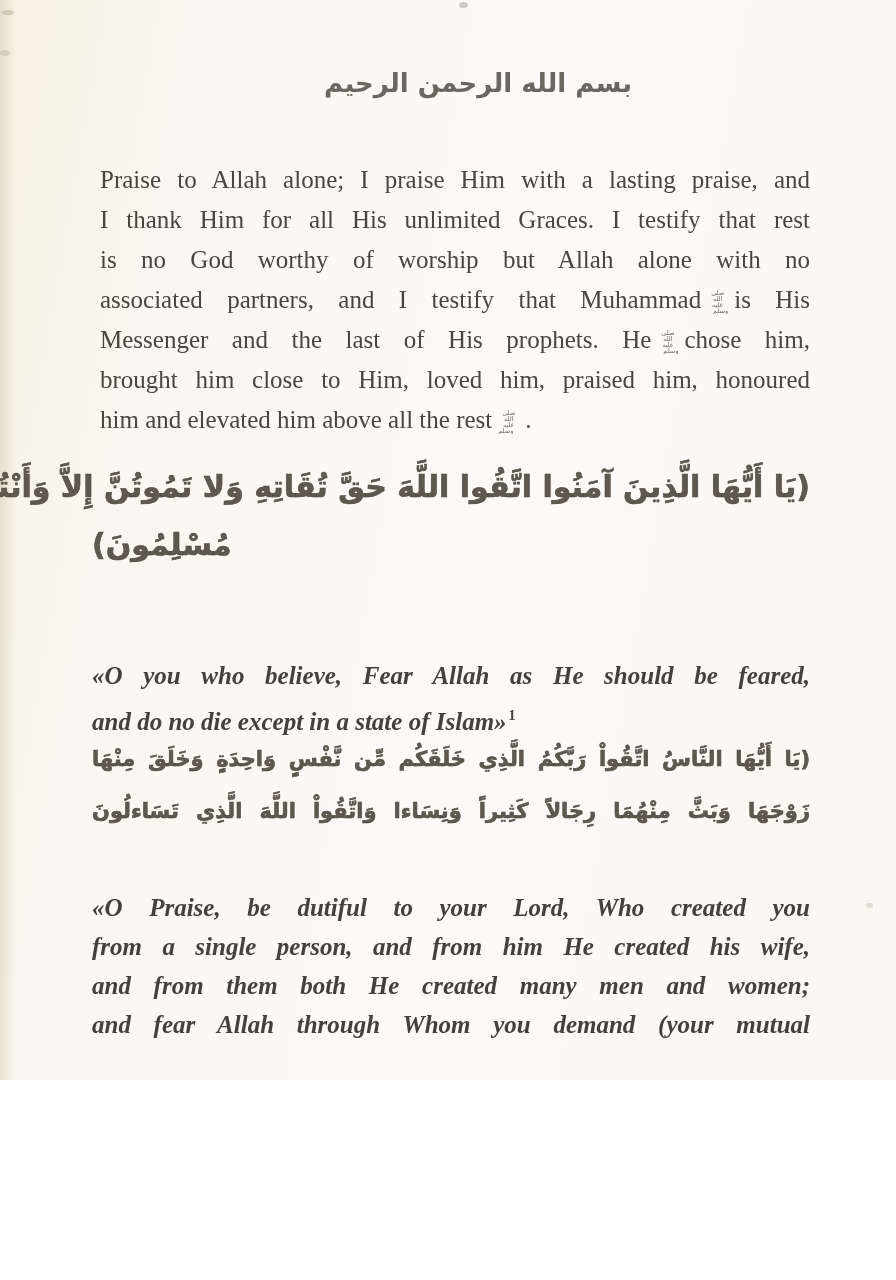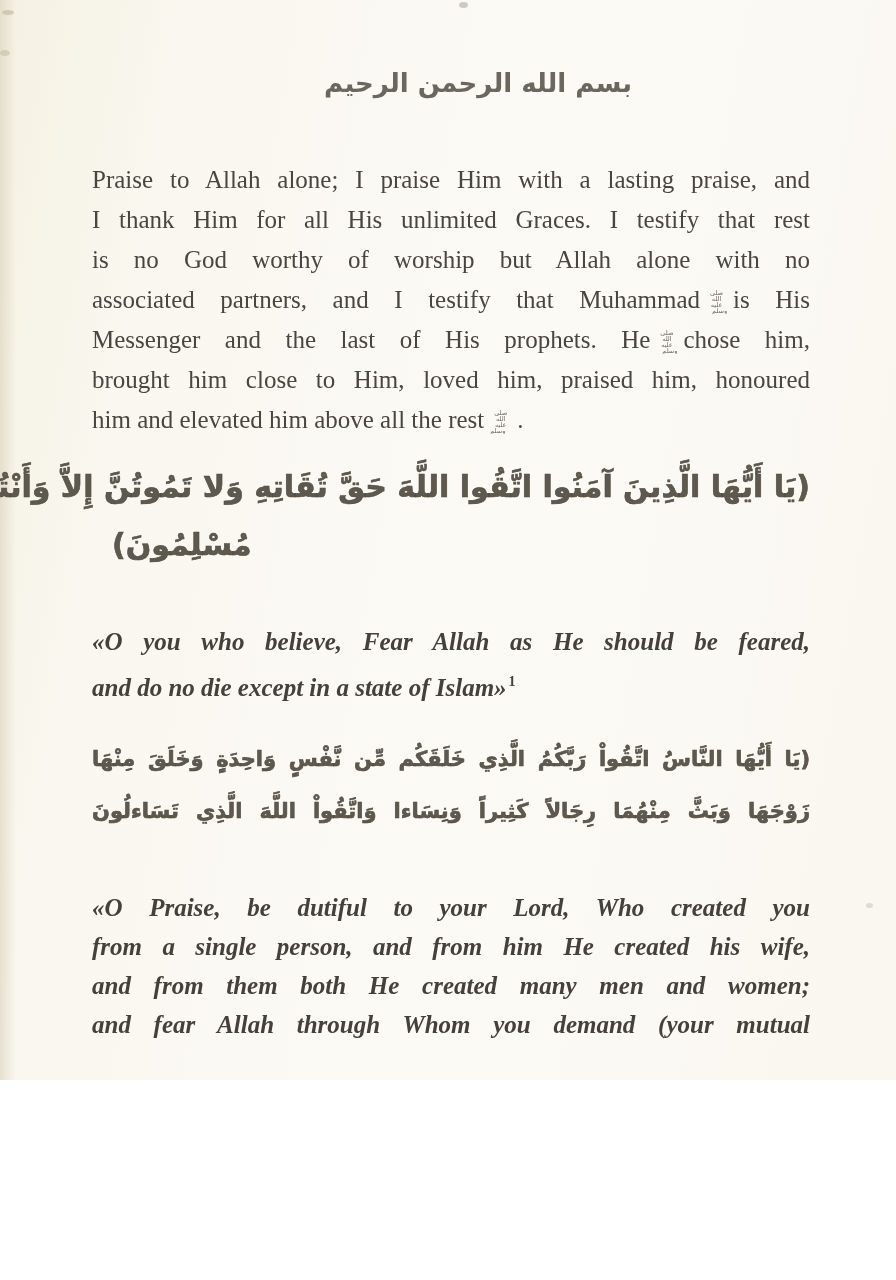--- a/index.html
+++ b/index.html
@@ -13,45 +13,45 @@
   
   .basmala{position:absolute;top:68px;left:0;right:0;text-align:center;
            transform:translateX(30px);
            font-family:"DejaVu Sans",sans-serif;font-size:26px;font-weight:700;
            color:#6a675e;direction:rtl;white-space:nowrap;}
 
   
   .intro{position:absolute;top:160px;left:92px;width:718px;
          font-size:25px;color:#49463f;}
   .pline{height:40px;line-height:40px;text-align:justify;text-align-last:justify;
-         white-space:nowrap;}
+         white-space:nowrap;margin-left:8px;}
   .pline.last{text-align:left;text-align-last:left;}
 
   
   .pbuh{display:inline-block;width:21px;max-width:21px;vertical-align:-6px;
         margin:0 6px;font-family:"DejaVu Sans",sans-serif;font-size:6.5px;
         line-height:6px;font-weight:400;color:#6e6a5f;direction:rtl;
         white-space:normal;text-align:center;overflow:hidden;max-height:24px;}
 
   
   .arabic{position:absolute;left:92px;width:718px;direction:rtl;
           font-family:"DejaVu Sans",sans-serif;font-weight:700;
           color:#5e594e;-webkit-text-stroke:0.6px #514c42;}
   .aline{white-space:nowrap;text-align:justify;text-align-last:justify;}
   .verse1{top:458px;font-size:30px;}
   .verse1 .aline{height:58px;line-height:58px;}
-  .verse1 .aline.tail{text-align:left;text-align-last:left;margin-left:20px;}
+  .verse1 .aline.tail{text-align:left;text-align-last:left;}
   .verse2{top:733px;font-size:21px;}
   .verse2 .aline{height:52px;line-height:52px;}
   .verse2 .aline.tail{text-align:left;text-align-last:left;padding-left:97px;}
 
   
   .trans{position:absolute;left:92px;width:718px;font-size:25px;
          font-weight:700;font-style:italic;color:#44413a;}
-  .trans1{top:622px;font-family:Liberation Serif, serif;}
+  .trans1{top:656px;font-family:Liberation Serif, serif;}
   .trans2{top:888px;}
   .tline{height:40px;line-height:40px;text-align:justify;text-align-last:justify;
          white-space:nowrap;}
   .tline.last{text-align:left;text-align-last:left;}
   .trans2 .tline{height:39px;line-height:39px;}
   sup.fref{font-size:14px;font-style:normal;vertical-align:10px;margin-left:2px;}
 
   
   .footnote-rule{position:absolute;top:1101px;left:93px;width:353px;height:2px;
                  background:#45433c;}

